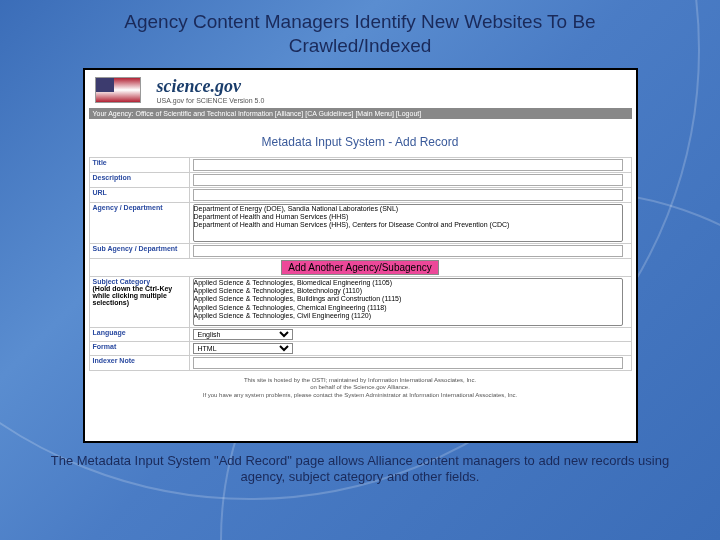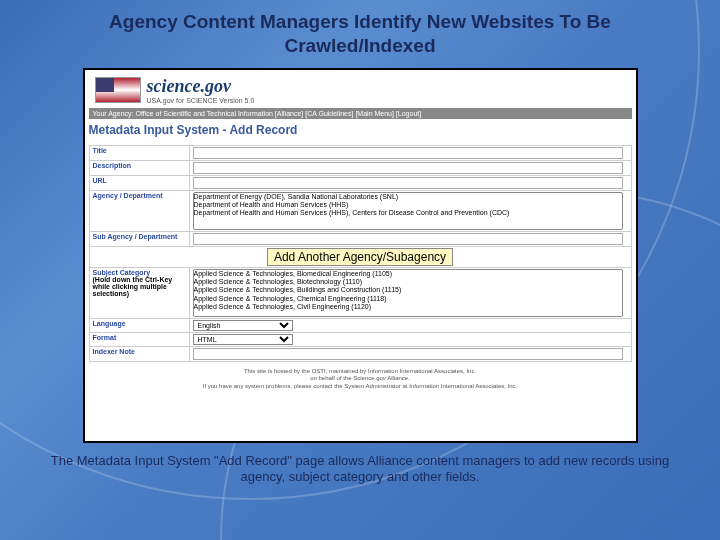--- a/index.html
+++ b/index.html
@@ -14,41 +14,41 @@
   .bg-curve {
     position: absolute;
     border: 2px solid rgba(255,255,255,0.2);
     border-radius: 50%;
   }
   .bg-curve.a { width: 900px; height: 900px; top: -400px; left: -200px; }
   .bg-curve.b { width: 700px; height: 700px; bottom: -350px; right: -200px; }
   .slide-title {
     text-align: center;
     color: #1a2a5a;
-    font-weight: bold;
+    font-weight: normal;
     font-size: 19px;
     padding: 10px 80px 6px;
     position: relative;
     line-height: 1.25;
   }
   .screenshot-box {
     background: #fff;
     border: 2px solid #000;
     width: 555px;
     height: 375px;
     margin: 4px auto 0;
     position: relative;
     padding: 4px;
     font-size: 8px;
     color: #333;
   }
   .logo-bar {
     display: flex;
     align-items: center;
-    gap: 6px;
+    gap: 16px;
     padding: 2px 6px;
   }
   .flag {
     width: 46px; height: 26px;
     background: linear-gradient(to bottom, #b22234 0%, #fff 50%, #b22234 100%);
     position: relative;
     border: 1px solid #999;
   }
   .flag::before {
     content: ""; position: absolute; top:0; left:0; width:18px; height:14px;
@@ -67,25 +67,25 @@
   .topbar {
     background: #888;
     color: #fff;
     font-size: 7px;
     padding: 2px 4px;
     margin-top: 2px;
     white-space: nowrap;
     overflow: hidden;
   }
   .form-title {
-    text-align: left;
+    text-align: center;
     color: #3a5a9a;
     font-size: 12px;
-    font-weight: bold;
-    margin: 4px 0 8px;
+    font-weight: normal;
+    margin: 16px 0 8px;
   }
   table.form {
     width: 100%;
     border-collapse: collapse;
   }
   table.form td {
     border: 1px solid #ccc;
     padding: 1px 3px;
     vertical-align: top;
     font-size: 7px;
@@ -106,23 +106,23 @@
     font-size: 7px;
     border: 1px solid #888;
     background: #fff;
   }
   table.form select.multi { height: 38px; }
   .mid-btn {
     text-align: center;
     padding: 3px;
   }
   .mid-btn button, .save-row button {
-    font-size: 12px;
+    font-size: 10px;
     padding: 1px 6px;
-    background: #fef9c3;
+    background: #ec4899;
     border: 1px solid #888;
   }
   .save-row { text-align: center; padding: 4px; }
   .footer-txt {
     font-size: 6px;
     color: #555;
     text-align: center;
     margin-top: 6px;
     line-height: 1.3;
   }

